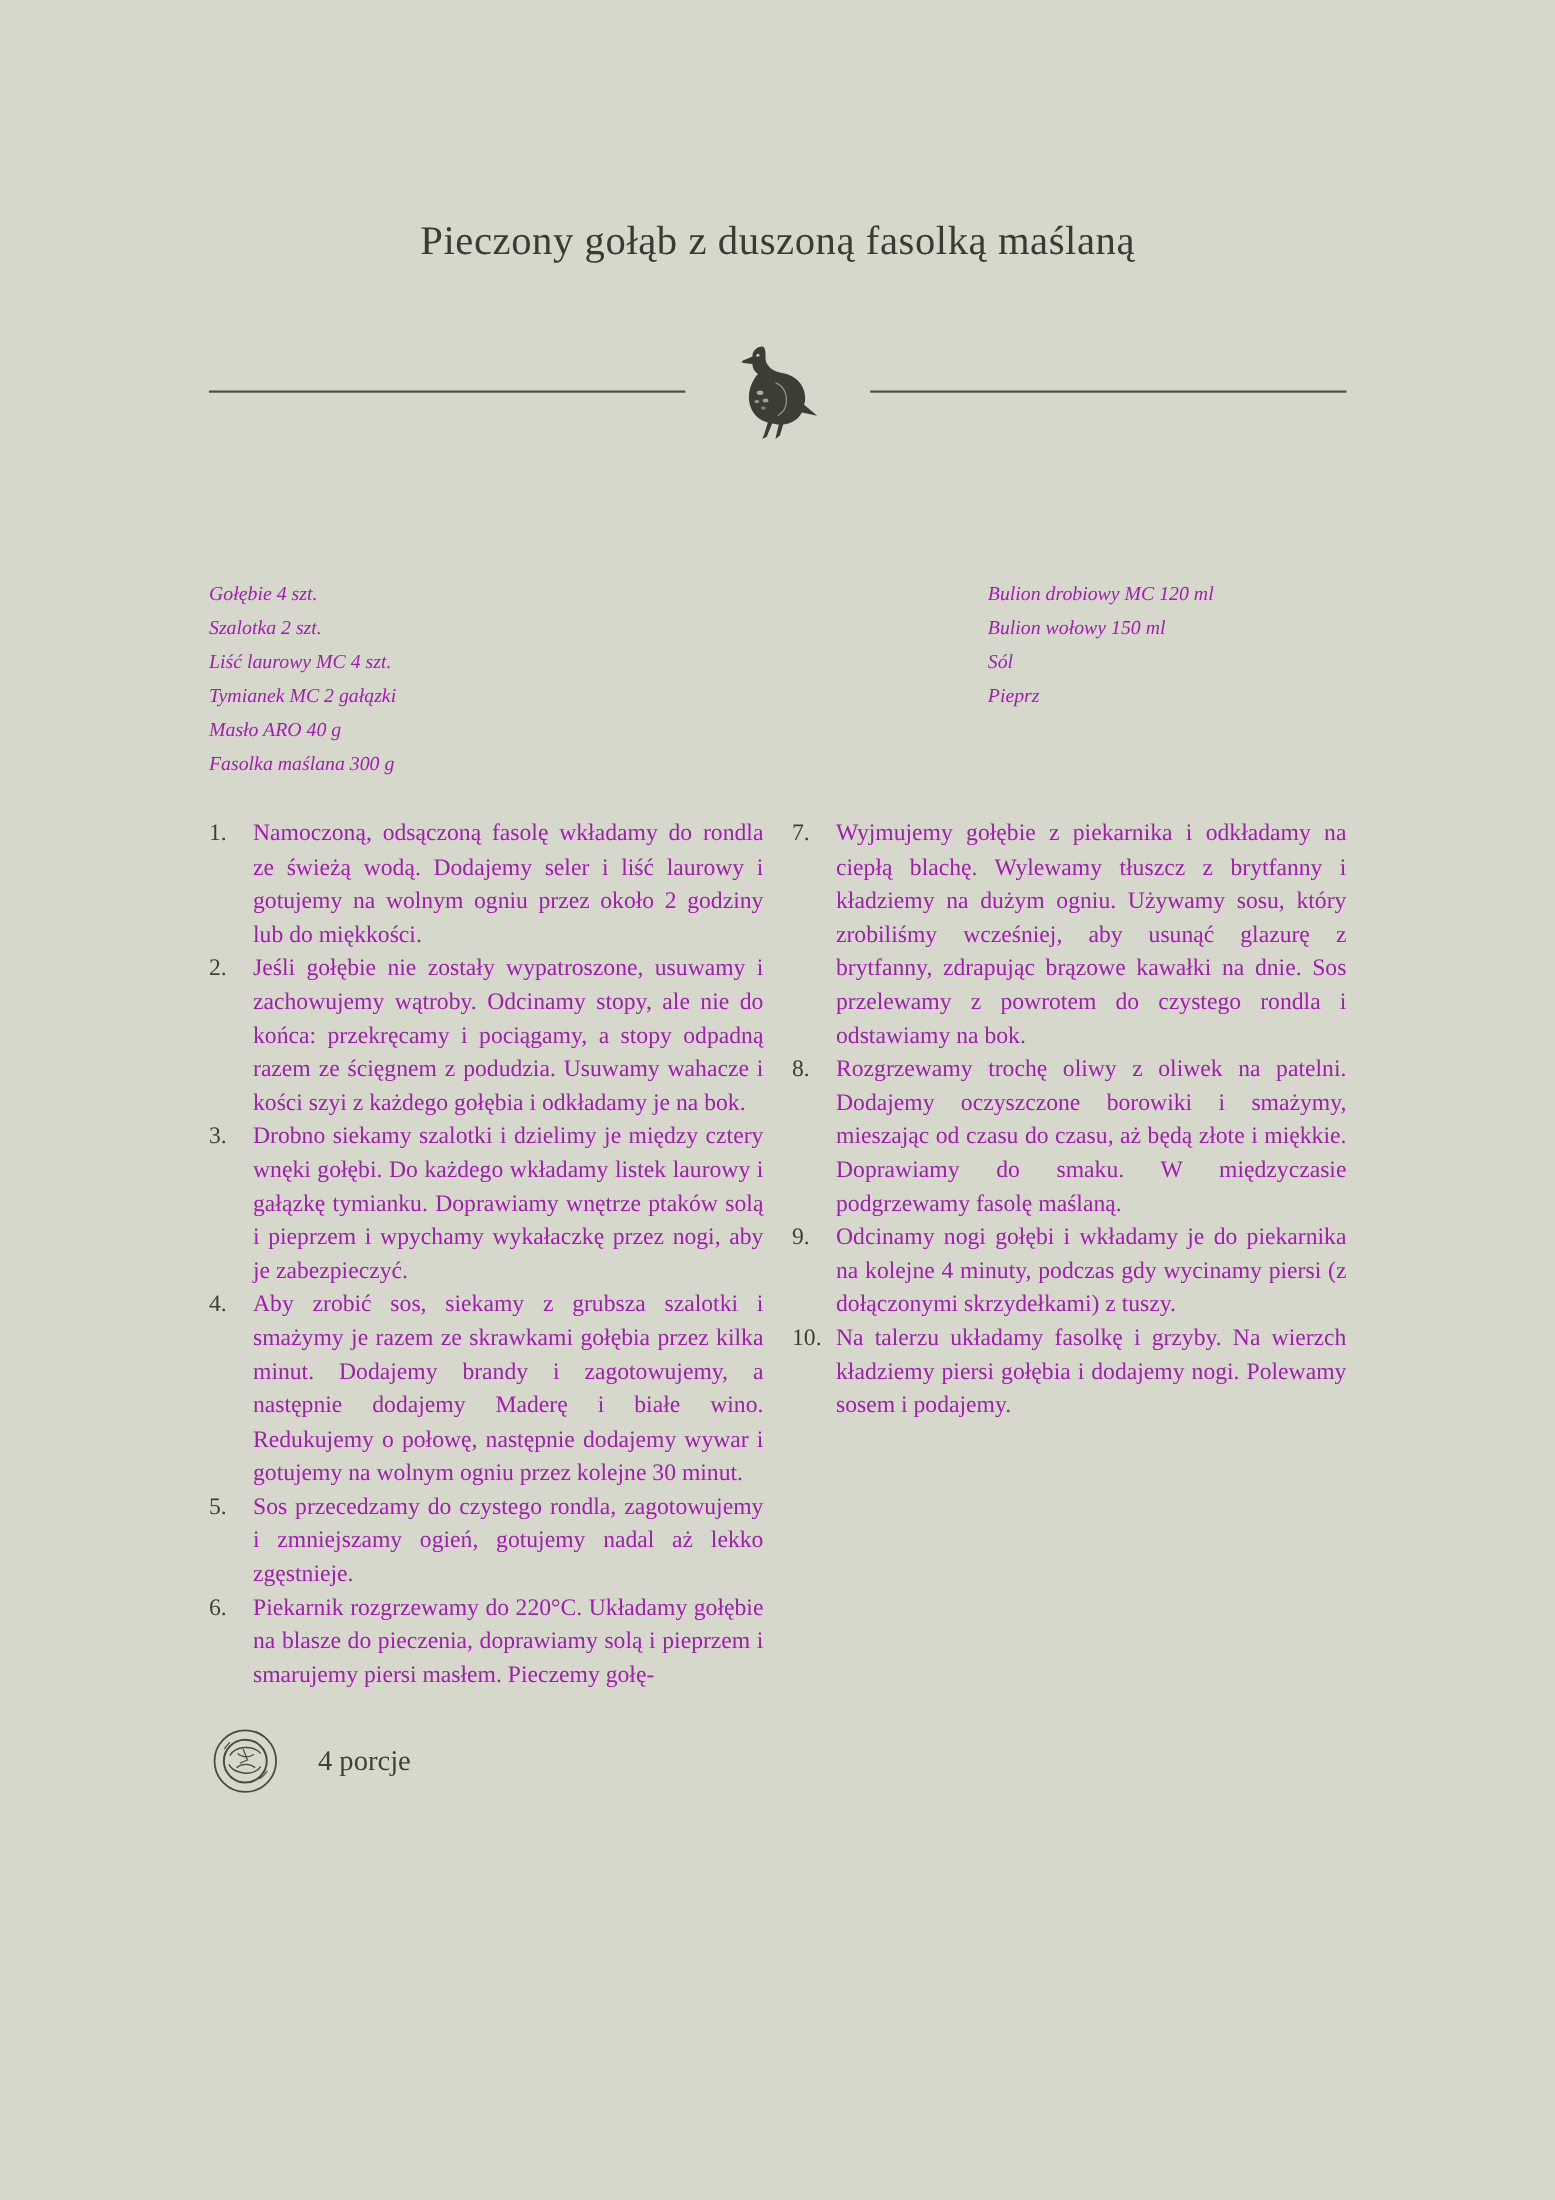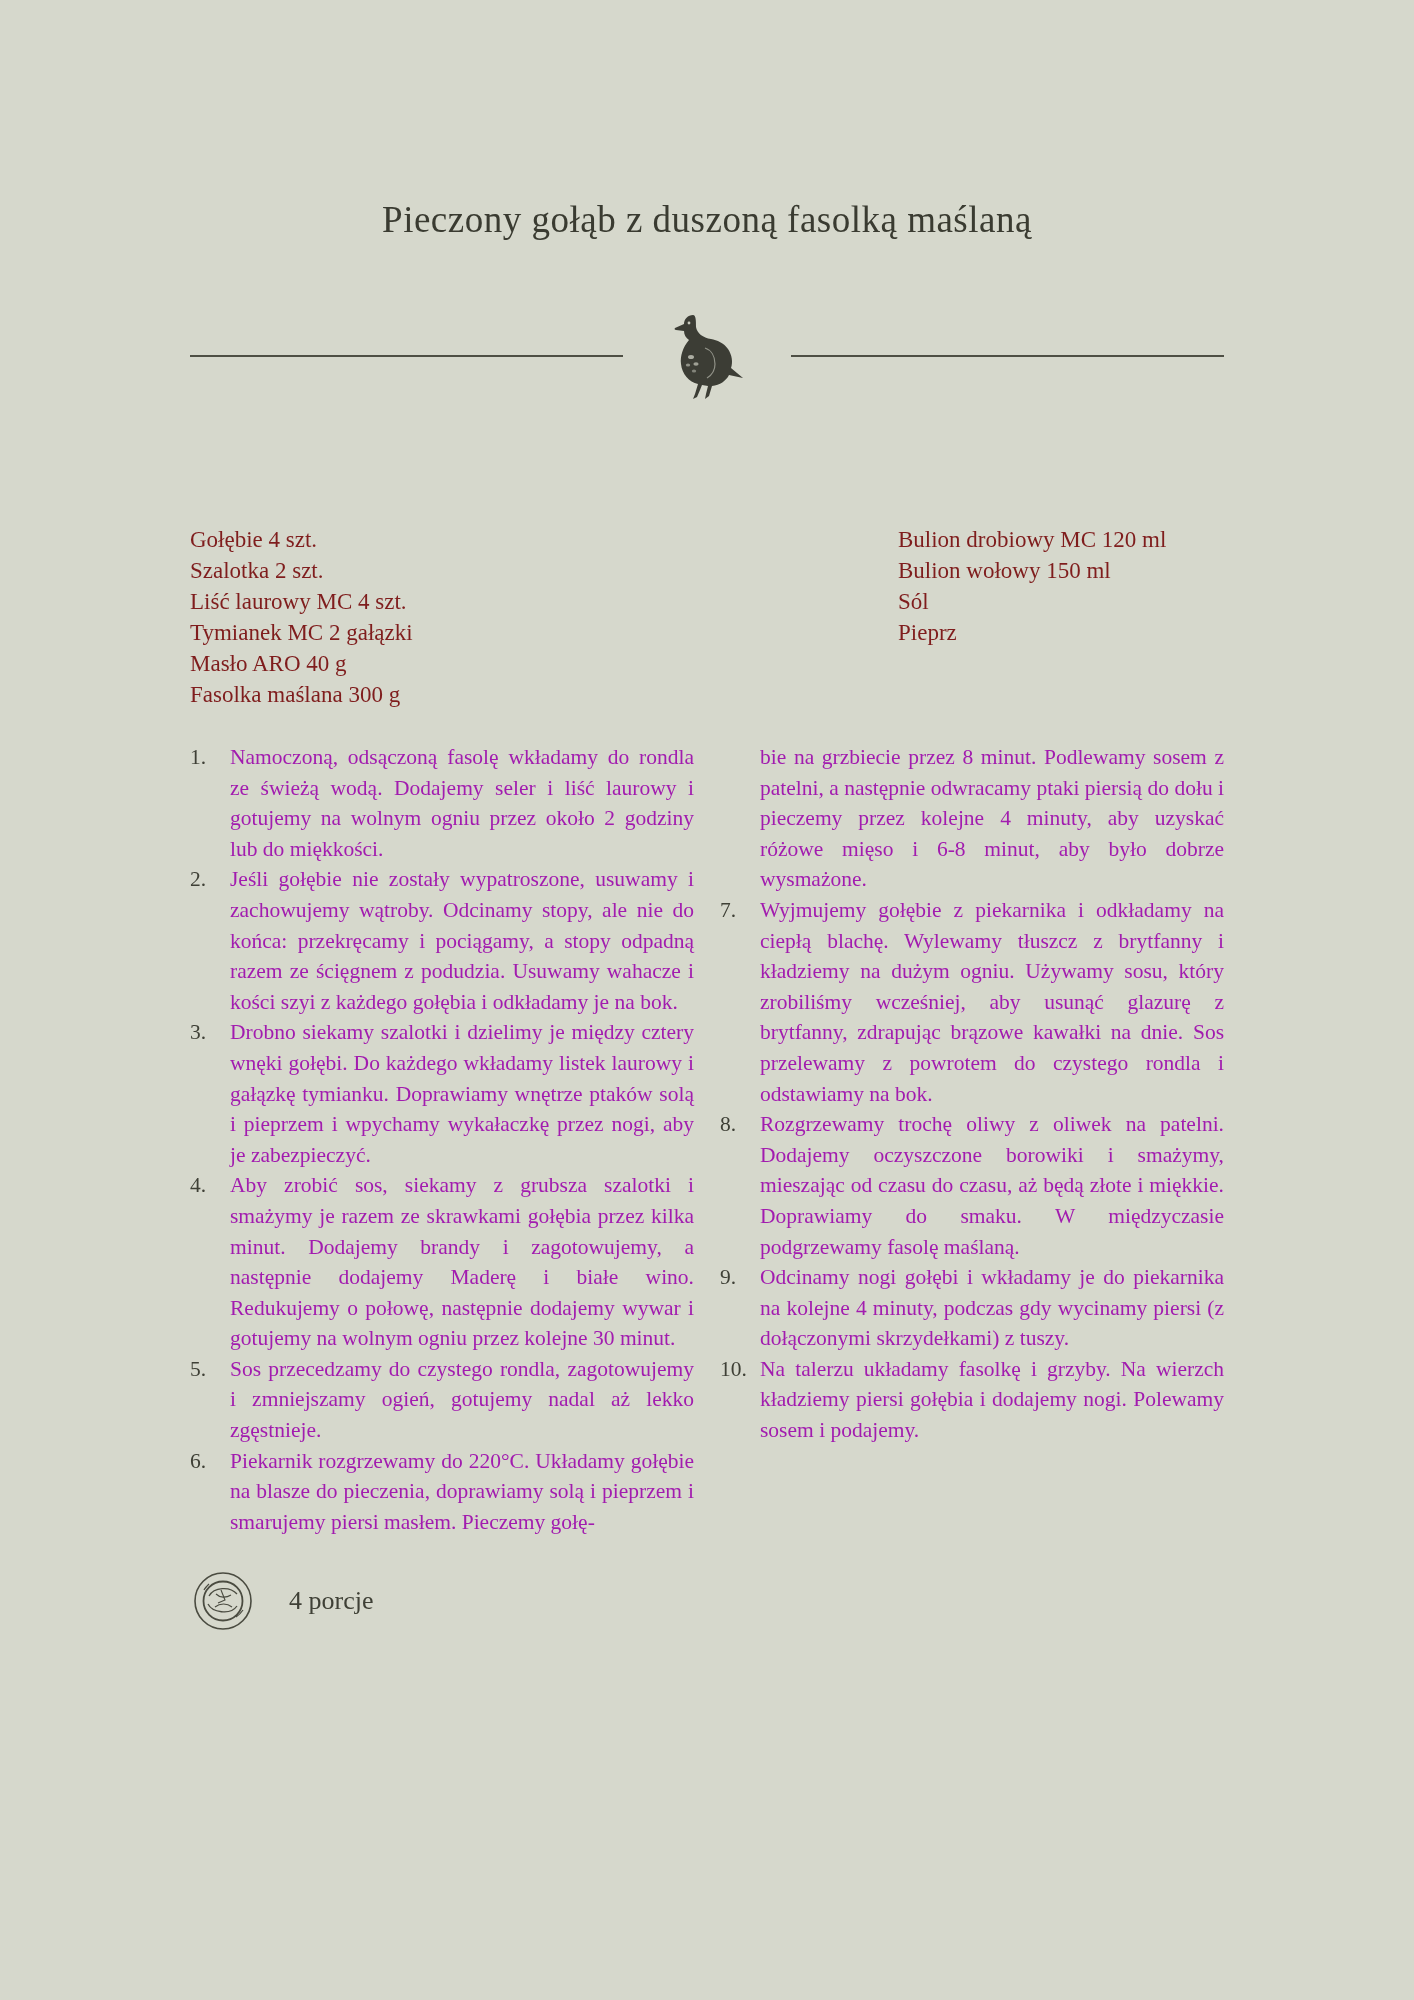--- a/index.html
+++ b/index.html
@@ -23,21 +23,21 @@
     position:absolute;top:312px;left:190px;width:1034px;height:88px;
     display:flex;align-items:center;
   }
   .rule{flex:1;height:0;border-top:2px solid #4e4f44;}
   .pigeon-wrap{width:72px;height:88px;margin:0 48px;flex:0 0 auto;}
   .ingredients{
     position:absolute;top:524px;left:190px;width:1034px;height:180px;
   }
   .ing-col{
     position:absolute;top:0;margin:0;padding:0;list-style:none;
-    font-size:23px;line-height:31px;color:#7f1d1d;
+    font-style:italic;font-size:18px;line-height:31px;color:#a21caf;
   }
   .ing-col.c1{left:0;}
   .ing-col.c2{left:355px;}
   .ing-col.c3{left:708px;}
   .instructions{
     position:absolute;top:742px;left:190px;width:1034px;
     display:flex;gap:26px;
   }
   .instr-col{width:504px;flex:0 0 auto;}
   .step{display:flex;align-items:flex-start;}
@@ -127,24 +127,20 @@
         <span class="step-num">5.</span>
         <p class="step-text">Sos przecedzamy do czystego rondla, zagotowujemy i zmniejszamy ogień, gotujemy nadal aż lekko zgęstnieje.</p>
       </div>
       <div class="step">
         <span class="step-num">6.</span>
         <p class="step-text">Piekarnik rozgrzewamy do 220°C. Układamy gołębie na blasze do pieczenia, doprawiamy solą i pieprzem i smarujemy piersi masłem. Pieczemy gołę-</p>
       </div>
     </div>
     <div class="instr-col">
       <div class="step">
-        <span class="step-num"></span>
-        <p class="step-text">bie na grzbiecie przez 8 minut. Podlewamy sosem z patelni, a następnie odwracamy ptaki piersią do dołu i pieczemy przez kolejne 4 minuty, aby uzyskać różowe mięso i 6-8 minut, aby było dobrze wysmażone.</p>
-      </div>
-      <div class="step">
         <span class="step-num">7.</span>
         <p class="step-text">Wyjmujemy gołębie z piekarnika i odkładamy na ciepłą blachę. Wylewamy tłuszcz z brytfanny i kładziemy na dużym ogniu. Używamy sosu, który zrobiliśmy wcześniej, aby usunąć glazurę z brytfanny, zdrapując brązowe kawałki na dnie. Sos przelewamy z powrotem do czystego rondla i odstawiamy na bok.</p>
       </div>
       <div class="step">
         <span class="step-num">8.</span>
         <p class="step-text">Rozgrzewamy trochę oliwy z oliwek na patelni. Dodajemy oczyszczone borowiki i smażymy, mieszając od czasu do czasu, aż będą złote i miękkie. Doprawiamy do smaku. W międzyczasie podgrzewamy fasolę maślaną.</p>
       </div>
       <div class="step">
         <span class="step-num">9.</span>
         <p class="step-text">Odcinamy nogi gołębi i wkładamy je do piekarnika na kolejne 4 minuty, podczas gdy wycinamy piersi (z dołączonymi skrzydełkami) z tuszy.</p>

